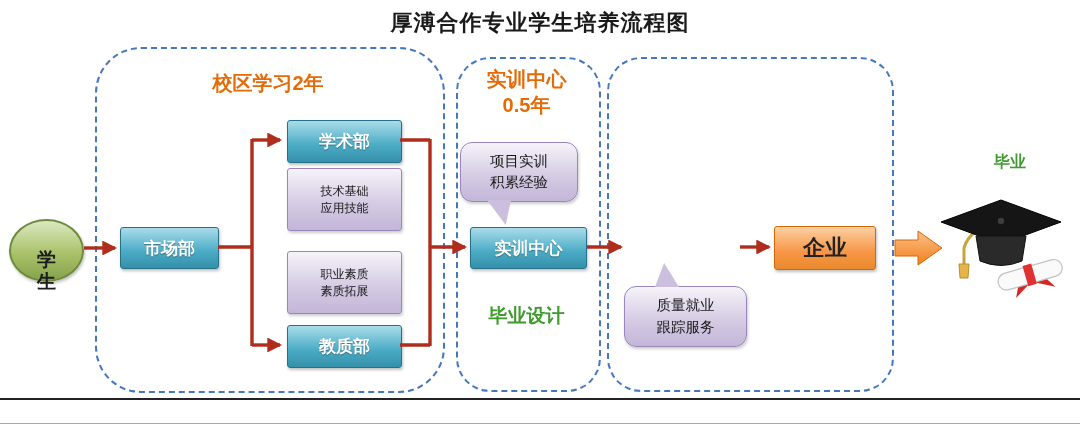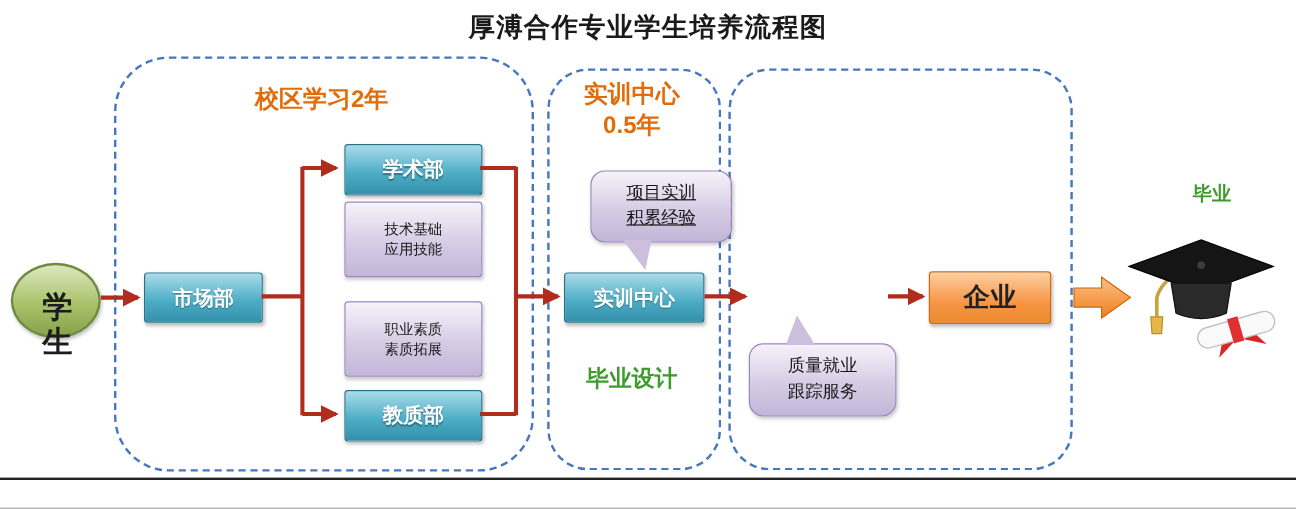--- a/index.html
+++ b/index.html
@@ -23,21 +23,21 @@
   .stage-title{color:#e36c09;font-weight:bold;font-size:20px;line-height:1.3;}
 
   .ellipse{
     border-radius:50%;
     background:linear-gradient(180deg,#dbe8c0 0%,#a9c26a 55%,#86a24c 100%);
     border:2px solid #6f8a3c;
     box-shadow:1px 2px 3px rgba(0,0,0,.25);
   }
   .student-label{
     width:22px;word-break:break-all;line-height:1.15;text-align:center;
-    font-weight:bold;font-size:25px;color:#1c1c1c;margin-top:40px;
+    font-weight:bold;font-size:19px;color:#1c1c1c;margin-top:40px;
   }
 
   .box-blue{
     background:linear-gradient(180deg,#aadcea 0%,#4bacc6 58%,#3590a9 100%);
     border:1px solid #26708a;border-radius:3px;
     color:#ffffff;font-weight:bold;font-size:17px;
     text-shadow:0 1px 1px rgba(0,0,0,.35);
     box-shadow:1px 2px 3px rgba(0,0,0,.25);
   }
   .box-purple{
@@ -96,21 +96,21 @@
   <div class="abs box-blue center" style="left:287px;top:120px;width:113px;height:41px;">学术部</div>
 
   <div class="abs box-purple center pre" style="left:287px;top:168px;width:113px;height:61px;">技术基础
 应用技能</div>
 
   <div class="abs box-purple center pre" style="left:287px;top:251px;width:113px;height:61px;">职业素质
 素质拓展</div>
 
   <div class="abs box-blue center" style="left:287px;top:325px;width:113px;height:41px;">教质部</div>
 
-  <div class="abs callout center" style="left:492px;top:142px;width:116px;height:58px;text-decoration:underline;">
+  <div class="abs callout center" style="left:460px;top:142px;width:116px;height:58px;">
     <span class="pre">项目实训
 积累经验</span>
     <span class="tail tail-down" style="left:26px;"></span>
   </div>
 
   <div class="abs box-blue center" style="left:470px;top:227px;width:115px;height:40px;">实训中心</div>
 
   <div class="abs green-note" style="left:456px;top:303px;width:141px;">毕业设计</div>
 
 

